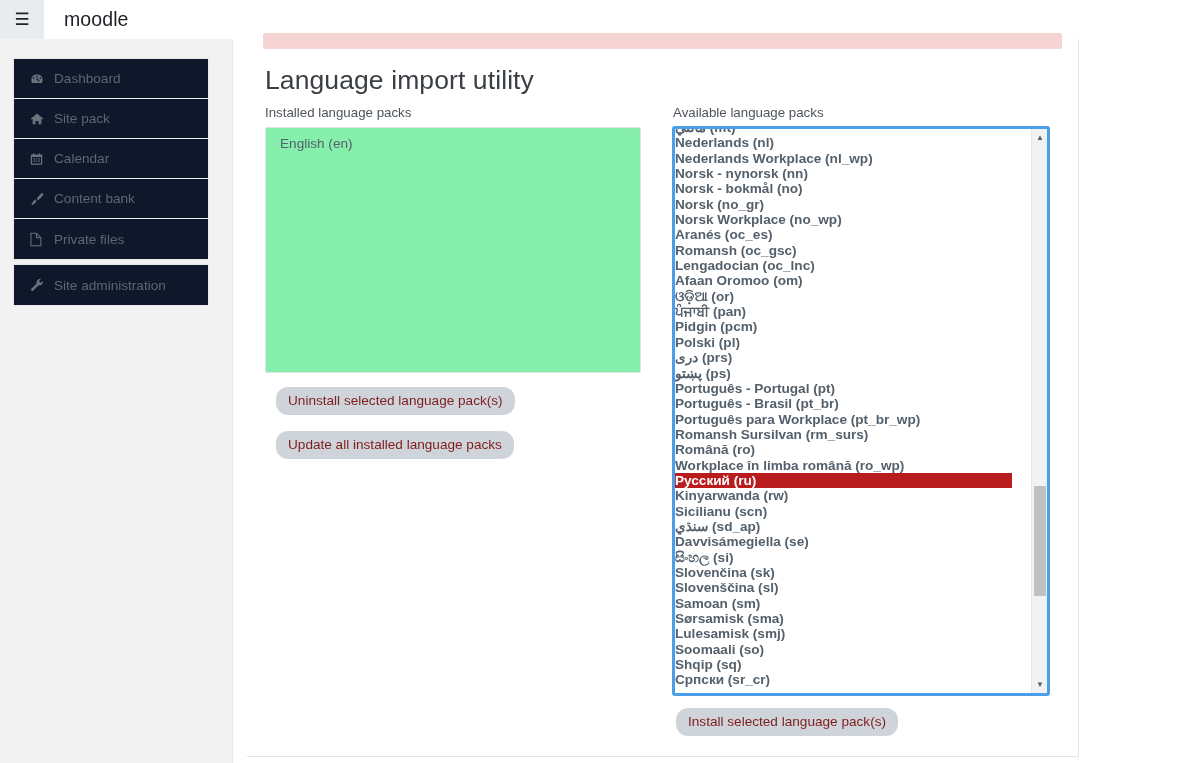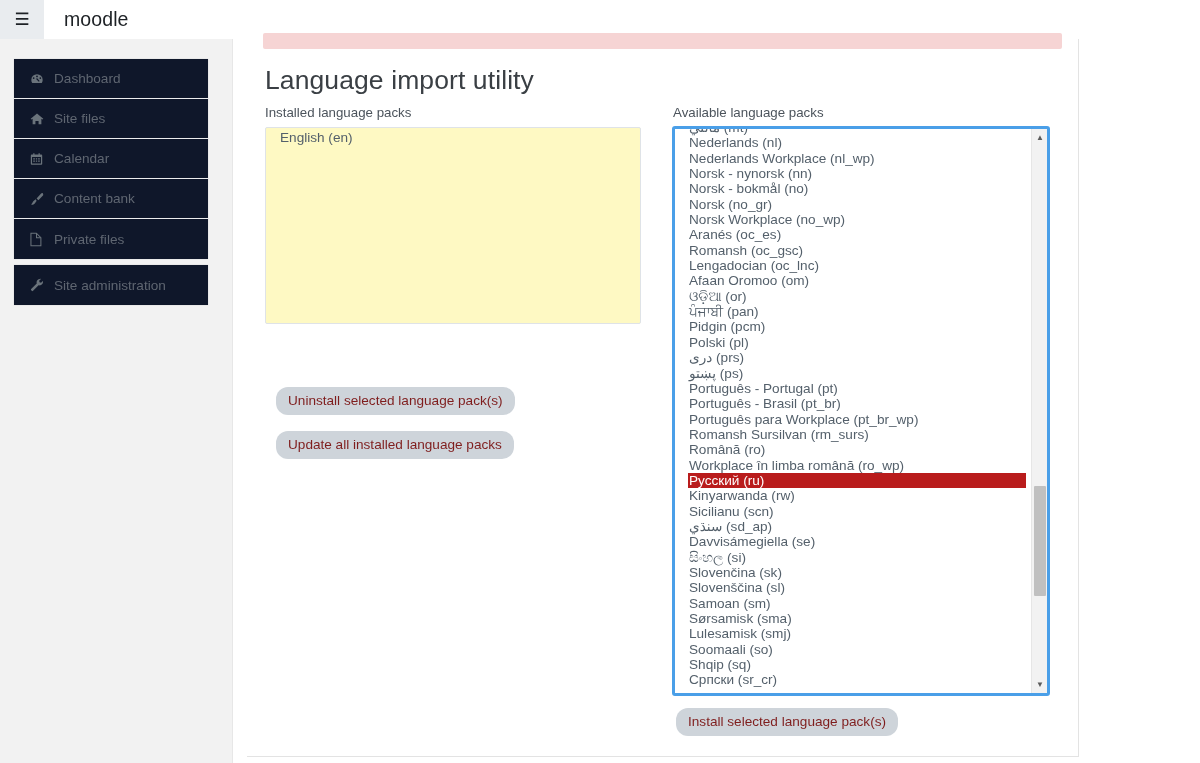--- a/index.html
+++ b/index.html
@@ -126,26 +126,26 @@
     font-size: 13.3px;
     color: #4c545c;
   }
   #installed-label { left: 18px; top: 66px; }
   #available-label { left: 426px; top: 66px; }
 
   
   #installed-list {
     position: absolute;
     left: 18px; top: 88px;
-    width: 376px; height: 197px;
-    background: #fef9c3;
+    width: 376px; height: 246px;
+    background: #86efac;
     border: 1px solid #dfe3e7;
     border-radius: 2px;
     overflow: hidden;
-    padding-top: 0;
+    padding-top: 6px;
     cursor: pointer;
   }
   #installed-list .opt {
     font-size: 13.6px;
     color: #54606b;
     padding: 1px 0 1px 14px;
     line-height: 17px;
   }
 
   
@@ -182,21 +182,21 @@
     position: absolute;
     left: 0; top: 0;
     width: 372px; height: 564px;
     background: #ffffff;
     overflow: hidden;
   }
   #available-scrollport {
     position: absolute;
     left: 0; top: -9px;
     width: 348px;
-    padding-left: 14px;
+    font-weight: bold;
   }
   #available-scrollport .opt {
     font-size: 13.6px;
     line-height: 15.35px;
     color: #54606b;
     white-space: nowrap;
     padding: 0;
     cursor: pointer;
   }
   #available-scrollport .opt.selected {
@@ -256,21 +256,21 @@
         </span>
         <span class="nlabel">Dashboard</span>
       </div>
 
       <div class="nav-item">
         <span class="nicon">
           <svg width="14" height="14" viewBox="0 0 16 16" fill="currentColor">
             <path d="M8 1.6 0.8 7.6l.9 1.1L3 7.6V14h3.2v-3.6h3.6V14H13V7.6l1.3 1.1.9-1.1z"></path>
           </svg>
         </span>
-        <span class="nlabel">Site files</span>
+        <span class="nlabel">Site pack</span>
       </div>
 
       <div class="nav-item">
         <span class="nicon">
           <svg width="13" height="14" viewBox="0 0 16 16" fill="currentColor">
             <path d="M4 1v1.5H2.3C1.6 2.5 1 3.1 1 3.8V14c0 .6.6 1 1.3 1h11.4c.7 0 1.3-.4 1.3-1V3.8c0-.7-.6-1.3-1.3-1.3H12V1h-1.5v1.5h-5V1zM2.5 5.6h11V13.5h-11zM4 7v1.6h2V7zm3.2 0v1.6h1.6V7zm2.8 0v1.6H12V7zM4 9.8v1.6h2V9.8zm3.2 0v1.6h1.6V9.8zm2.8 0v1.6H12V9.8z"></path>
           </svg>
         </span>
         <span class="nlabel">Calendar</span>
       </div>

